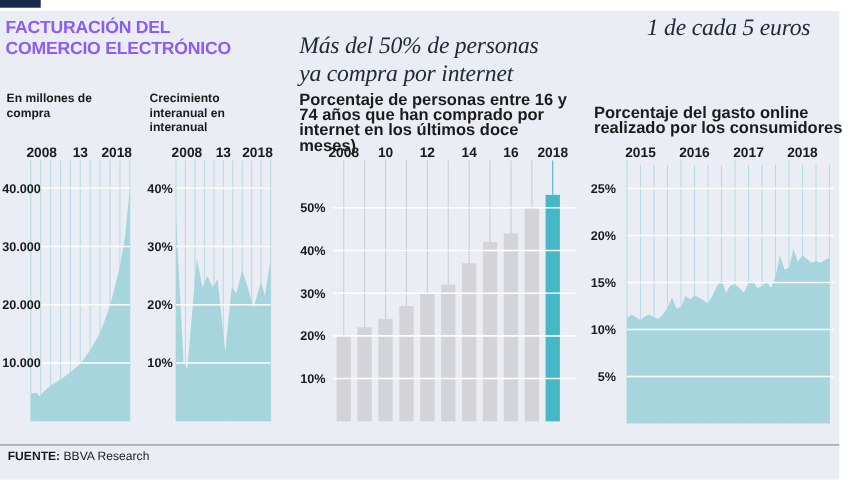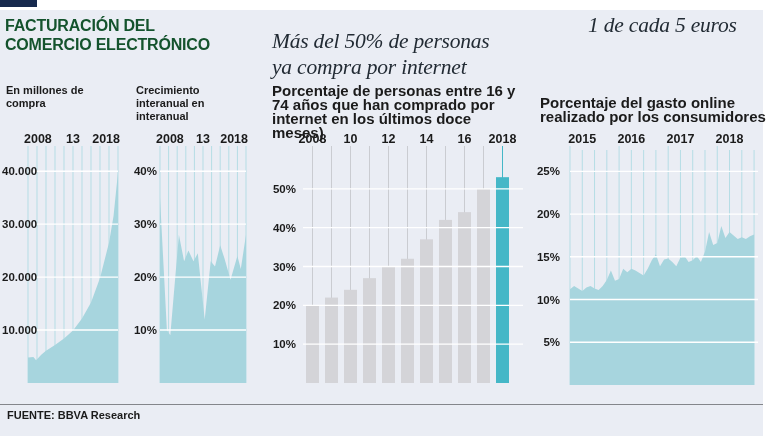--- a/index.html
+++ b/index.html
@@ -2,35 +2,35 @@
 <html><head>
 <meta charset="utf-8">
 <style>
   html,body{margin:0;padding:0;background:#fff;}
   body{width:772px;height:444px;position:relative;overflow:hidden;
        font-family:"Liberation Sans",sans-serif;-webkit-font-smoothing:antialiased;}
   #panel{position:absolute;left:0;top:10px;width:763px;height:426px;background:#eaedf4;}
   #navy-corner{position:absolute;left:0;top:0;width:37px;height:7px;background:#16294d;}
   .abs{position:absolute;}
   #left-title{left:5px;top:16px;width:215px;font-size:16px;font-weight:bold;
-              line-height:19px;color:#14532d;letter-spacing:-0.2px;}
+              line-height:19px;color:#8b5cf6;letter-spacing:-0.2px;}
   .mini-label{font-size:11px;font-weight:bold;line-height:13px;color:#1b1b1b;}
   #mini-label-millones{left:6px;top:84px;width:80px;}
   #mini-label-crecimiento{left:136px;top:84px;width:90px;}
   .headline{font-family:"Liberation Serif",serif;font-style:italic;font-weight:500;
             font-size:21.5px;line-height:26px;color:#222b34;letter-spacing:-0.2px;}
   #mid-headline{left:272px;top:28px;width:260px;}
   #right-headline{left:540px;top:12px;width:230px;margin-left:48px;}
   .subtitle{font-size:15px;font-weight:bold;line-height:14px;color:#1b1b1b;}
   #mid-subtitle{left:272px;top:84px;width:255px;}
   #right-subtitle{left:540px;top:96px;width:235px;}
   #source-divider{left:0;top:404px;width:763px;height:1px;background:#84868b;}
   #source-row{left:7px;top:409px;font-size:11px;color:#1b1b1b;}
   #source-row .src-label{font-weight:bold;}
-  #source-row .src-name{font-weight:bold;}
+  #source-row .src-name{font-weight:normal;}
   #chart-svg{position:absolute;left:0;top:0;pointer-events:none;}
   svg text{font-family:"Liberation Sans",sans-serif;}
 </style>
 </head>
 <body>
 
 <div id="panel" class="abs"></div>
 <div id="navy-corner" class="abs"></div>
 
 <svg id="chart-svg" width="772" height="444">

